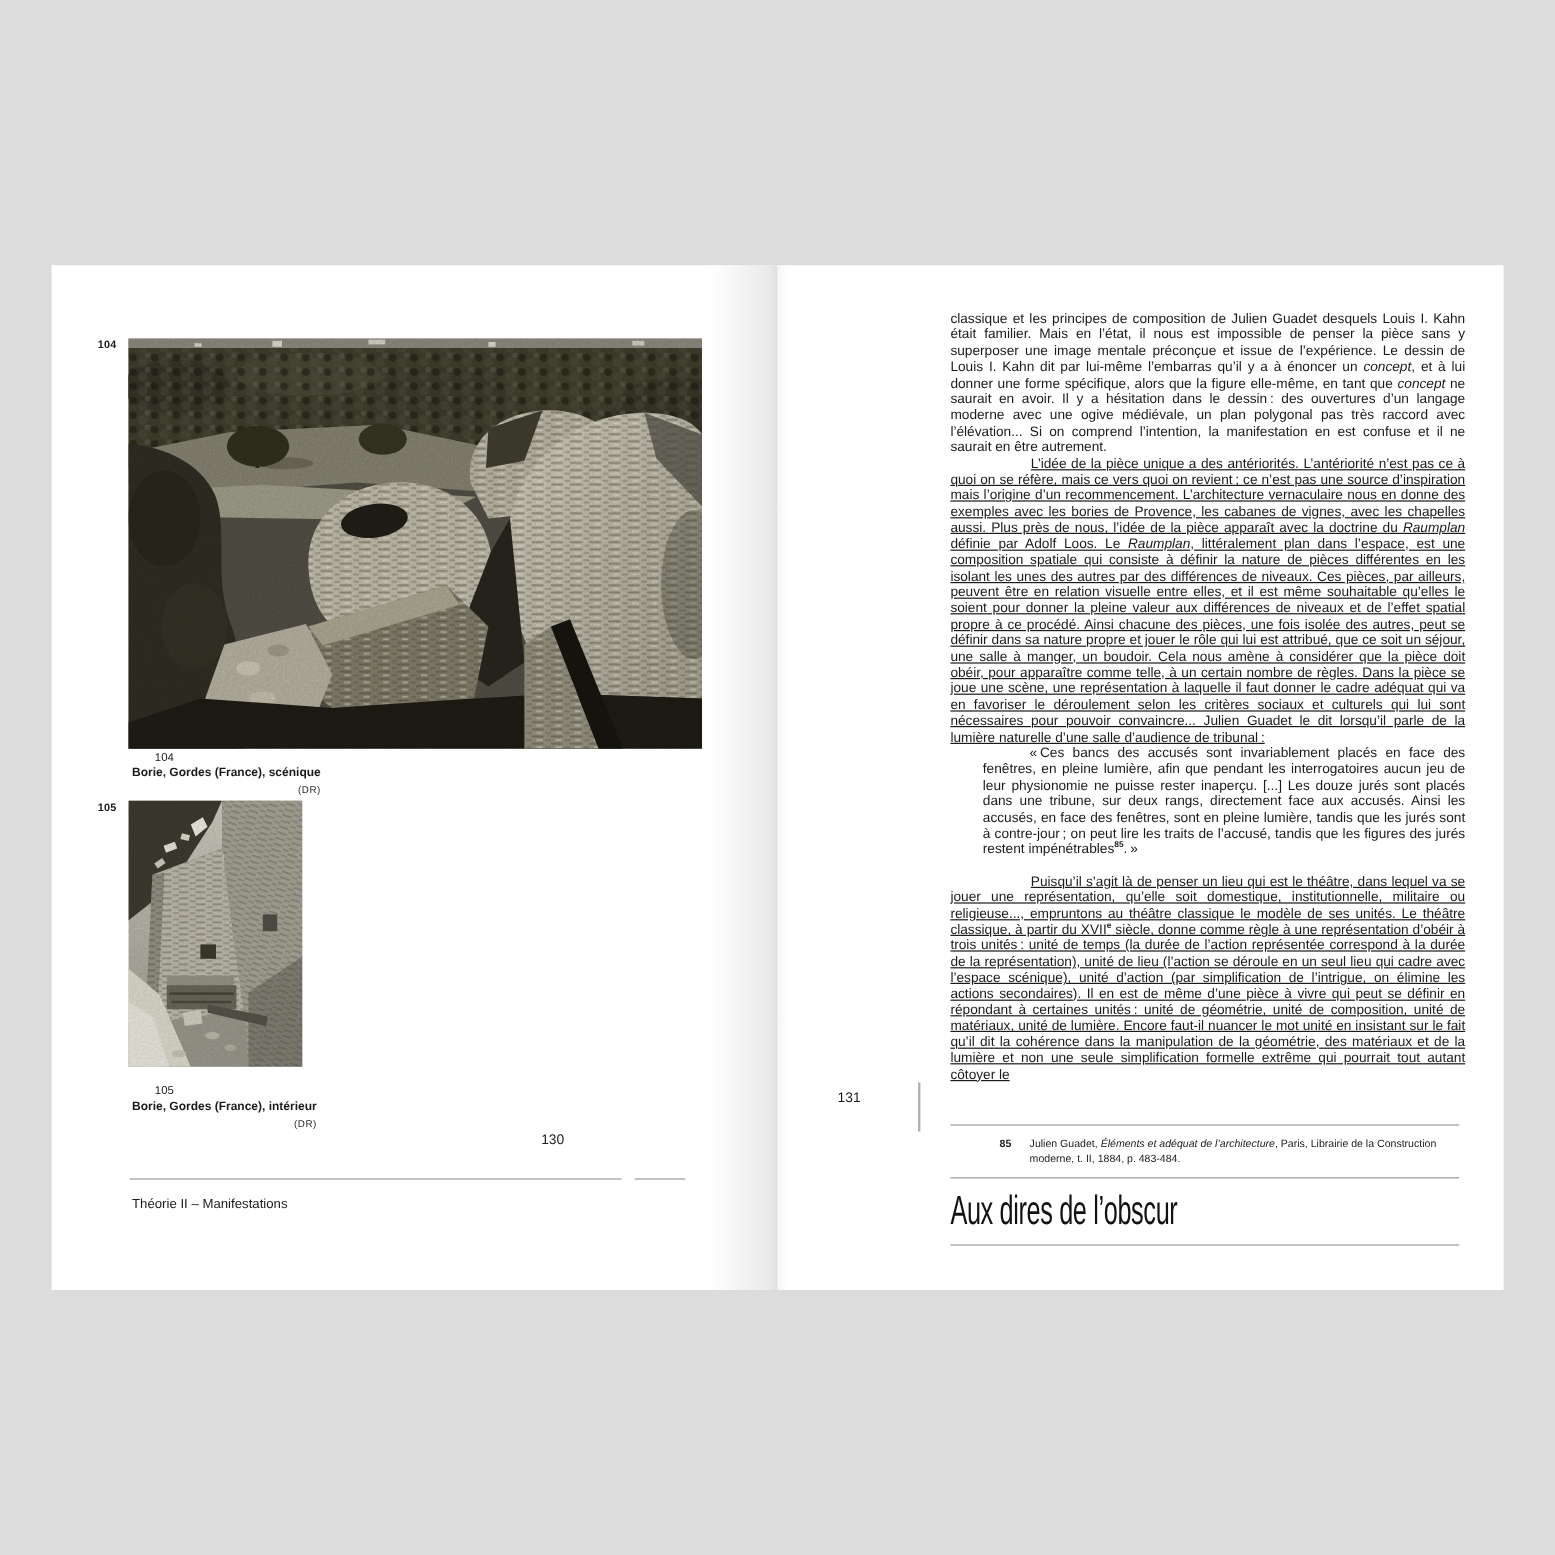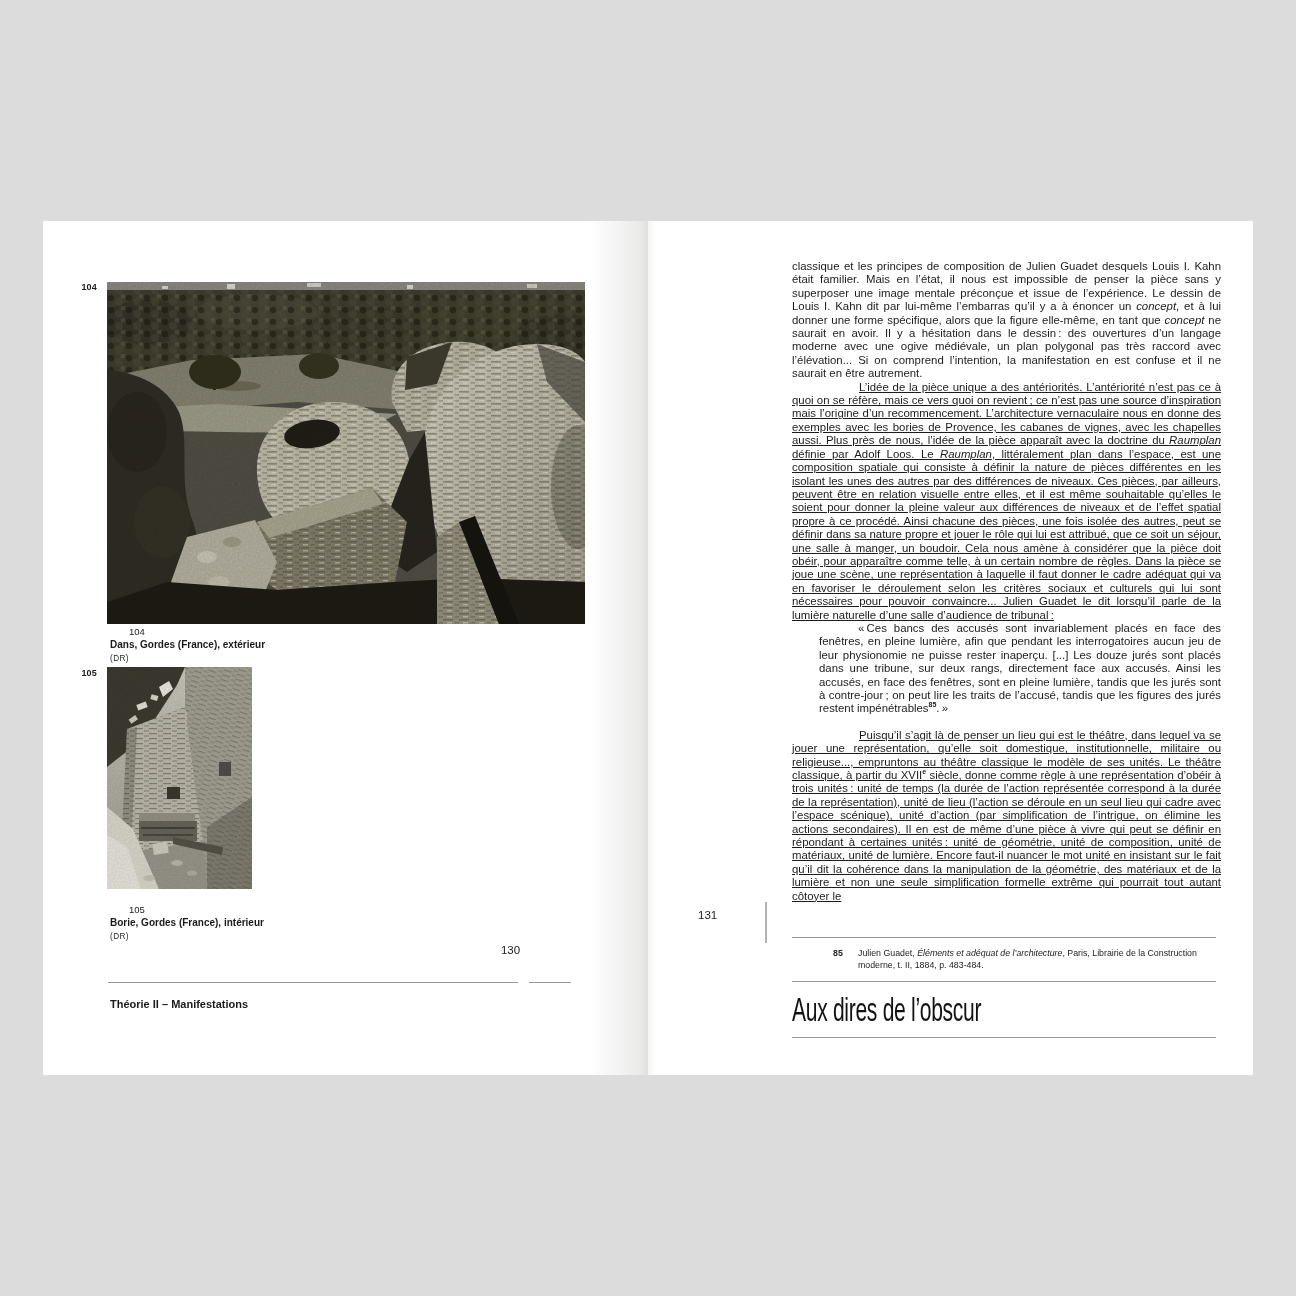--- a/index.html
+++ b/index.html
@@ -19,38 +19,38 @@
     content:"";position:absolute;top:0;left:0;bottom:0;width:8px;pointer-events:none;
     background:linear-gradient(to right, rgba(110,110,104,0.07), rgba(110,110,104,0));
   }
   
   .margin-label{position:absolute;left:30px;width:24px;text-align:right;font-size:9px;font-weight:700;letter-spacing:0.2px;}
   .figure{position:absolute;display:block;}
   .figure svg{display:block;}
   .caption{position:absolute;left:67px;line-height:13px;}
   .cap-num{font-size:9.5px;margin-left:19px;}
   .cap-title{font-size:10px;font-weight:700;}
-  .cap-credit{font-size:8.2px;letter-spacing:0.4px;margin-top:1px;color:#2a2a2a;}
+  .cap-credit{font-size:8.2px;letter-spacing:0.4px;margin-top:1px;color:#2a2a2a;text-align:right;}
   .page-num{font-size:11.5px;}
   .hrule{position:absolute;height:1px;background:#9a9a98;}
-  .footer-title{position:absolute;left:67px;top:777px;font-size:11px;font-weight:700;}
+  .footer-title{position:absolute;left:67px;top:777px;font-size:11px;font-weight:400;}
   
   .textcol{
     position:absolute;left:144px;top:39px;width:429px;
     font-size:11.4px;line-height:13.4px;text-align:justify;
     hyphens:auto;-webkit-hyphens:auto;
   }
   .textcol p{margin:0;}
   p.indent{text-indent:67px;text-decoration:underline;}
   p.quote{margin-left:27px;text-indent:39px;}
   p.gap{margin-top:13px;}
   .textcol sup, .footnote sup{font-size:7px;line-height:0;vertical-align:super;font-weight:700;}
   .vmark{position:absolute;left:117px;top:681px;width:1.5px;height:41px;background:#b2b2b0;}
   .pn-right{position:absolute;left:50px;top:688px;width:59px;text-align:left;}
-  .pn-left{position:absolute;left:424px;top:723px;width:87px;text-align:center;}
+  .pn-left{position:absolute;left:408px;top:723px;width:87px;text-align:left;}
   .footnote{position:absolute;left:185px;top:727px;width:385px;display:flex;font-size:8.8px;line-height:11.5px;color:#222;}
   .fn-num{flex:none;width:25px;font-weight:700;}
   .fn-text{flex:1;}
   .section-title{
     position:absolute;left:144px;top:773px;
     font-size:34px;line-height:30px;font-weight:400;color:#121212;
     transform:scaleX(0.62);transform-origin:0 0;white-space:nowrap;
     letter-spacing:-0.5px;
   }
 </style>
@@ -130,21 +130,21 @@
         <path d="M60,300 L170,308 L288,300 L360,296 L478,300 L478,342 L0,342 L0,320 Z" fill="#201e16"></path>
         <polygon points="330,255 352,240 392,342 330,342" fill="#a19d8a"></polygon>
         <polygon points="330,255 352,240 392,342 330,342" fill="url(#courses)"></polygon>
         <polygon points="392,342 352,240 368,234 412,342" fill="#191711"></polygon>
         <rect width="478" height="342" filter="url(#grain104)" opacity="0.16"></rect>
       </svg>
     </div>
 
     <div class="caption" style="top:404px;">
       <div class="cap-num">104</div>
-      <div class="cap-title">Dans, Gordes (France), extérieur</div>
+      <div class="cap-title">Borie, Gordes (France), scénique</div>
       <div class="cap-credit">(DR)</div>
     </div>
 
     <div class="margin-label" style="top:447px;">105</div>
 
     <div class="figure" style="left:64px;top:446px;width:145px;height:222px;">
       <svg width="145" height="222" viewBox="0 0 145 222" preserveAspectRatio="none">
         <defs>
           <linearGradient id="g105" x1="0" y1="0" x2="0" y2="1">
             <stop offset="0" stop-color="#d9d6c9"></stop>

